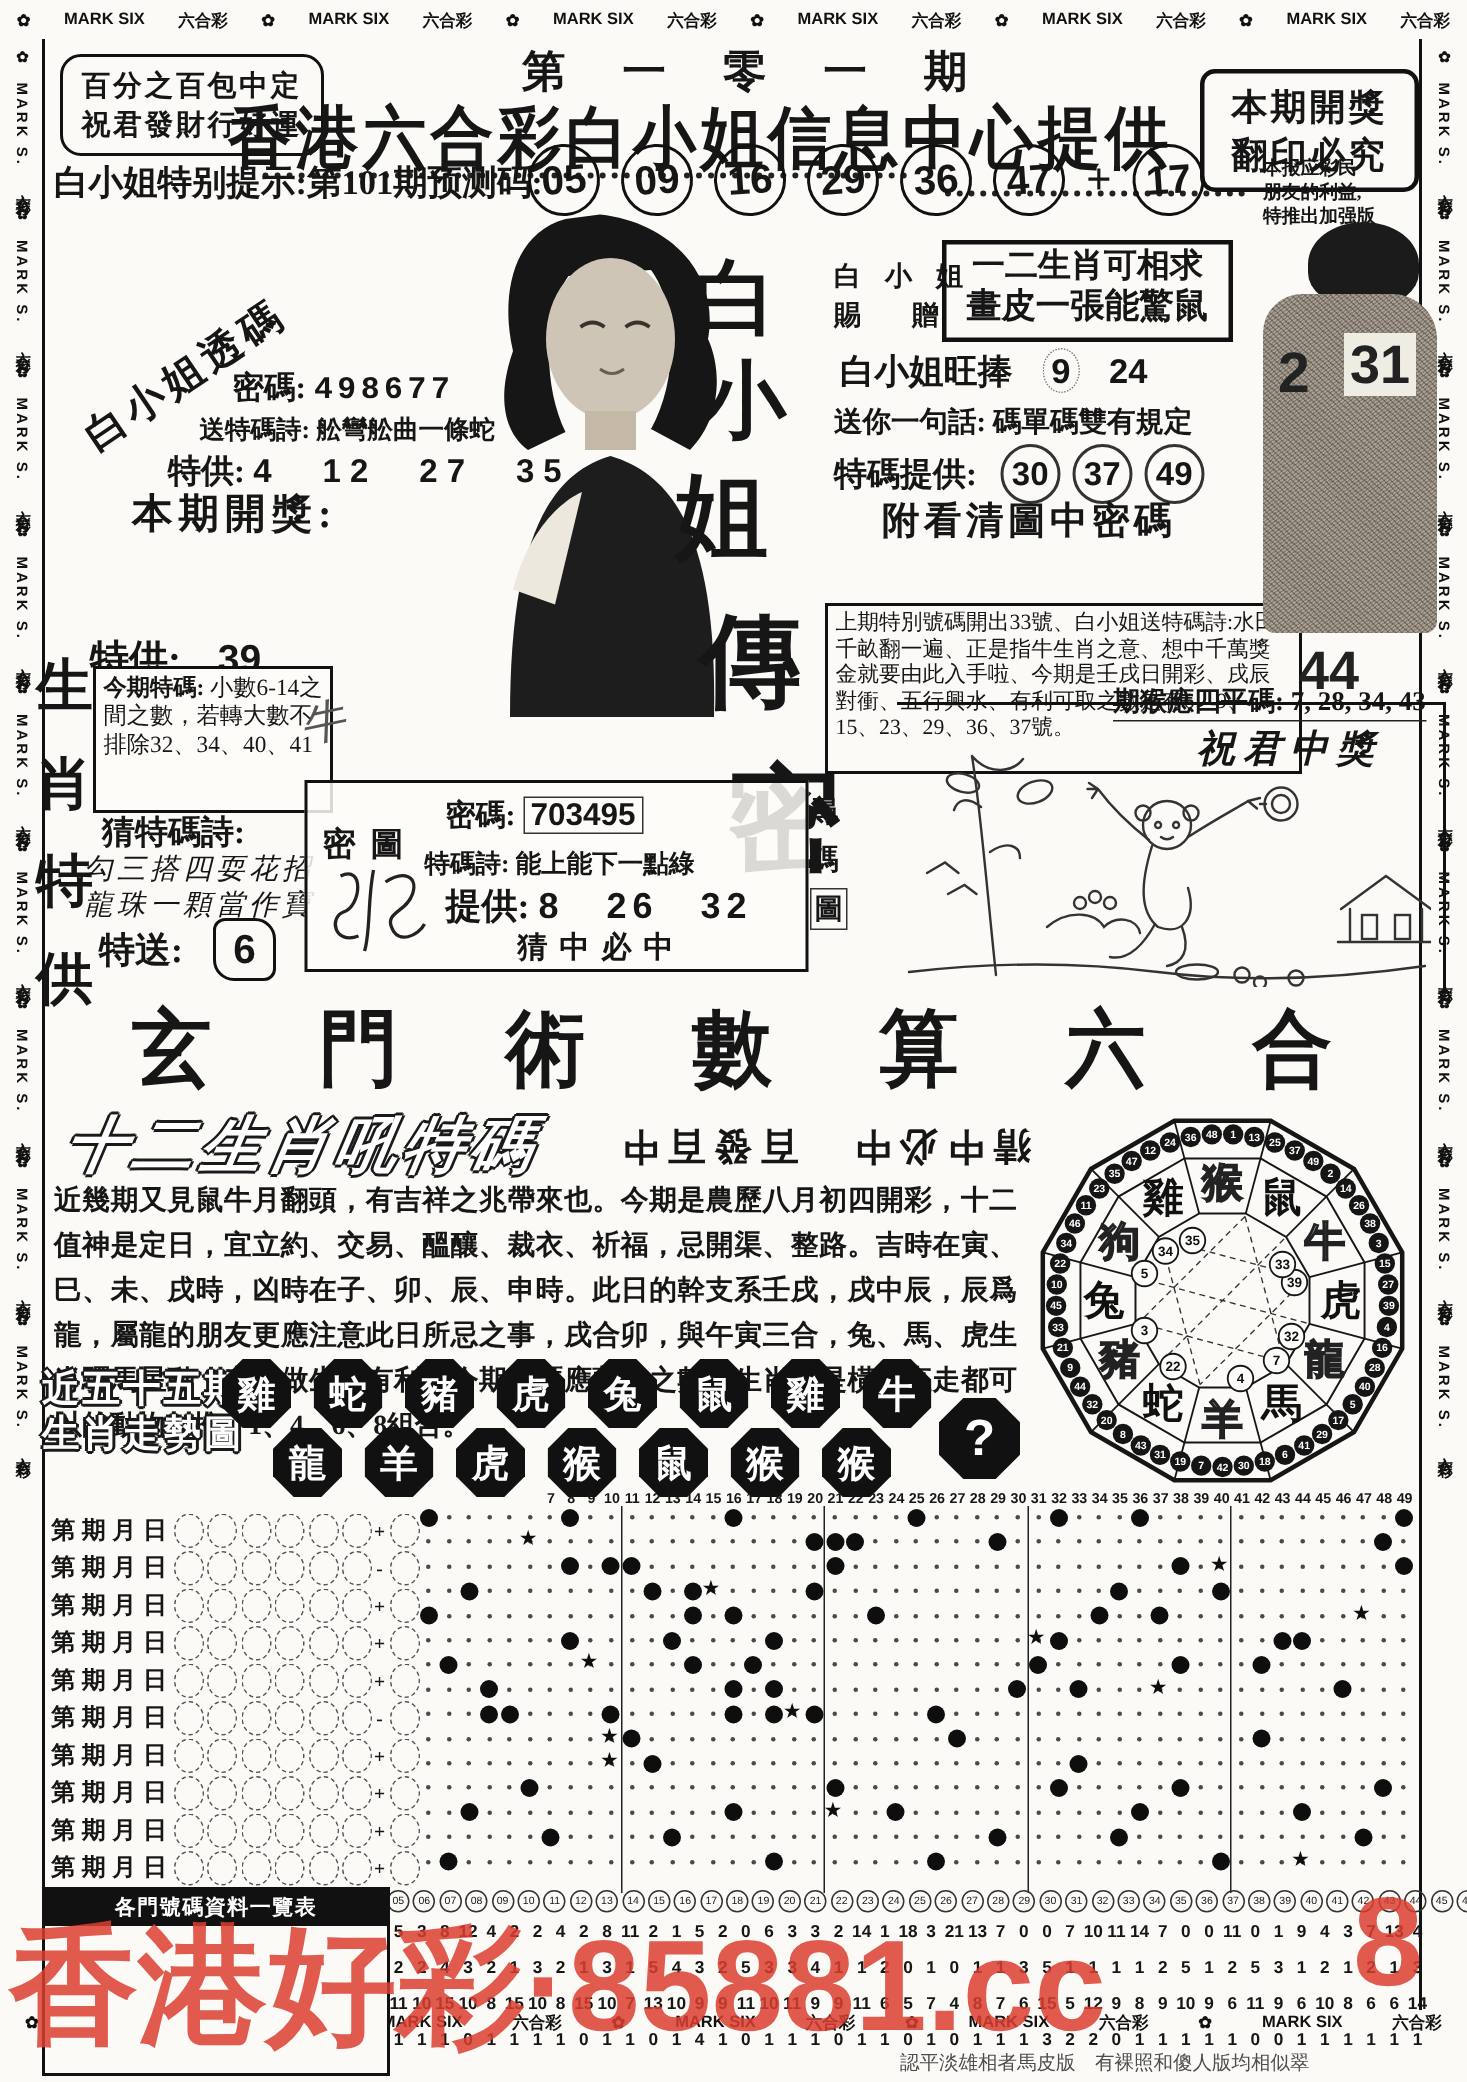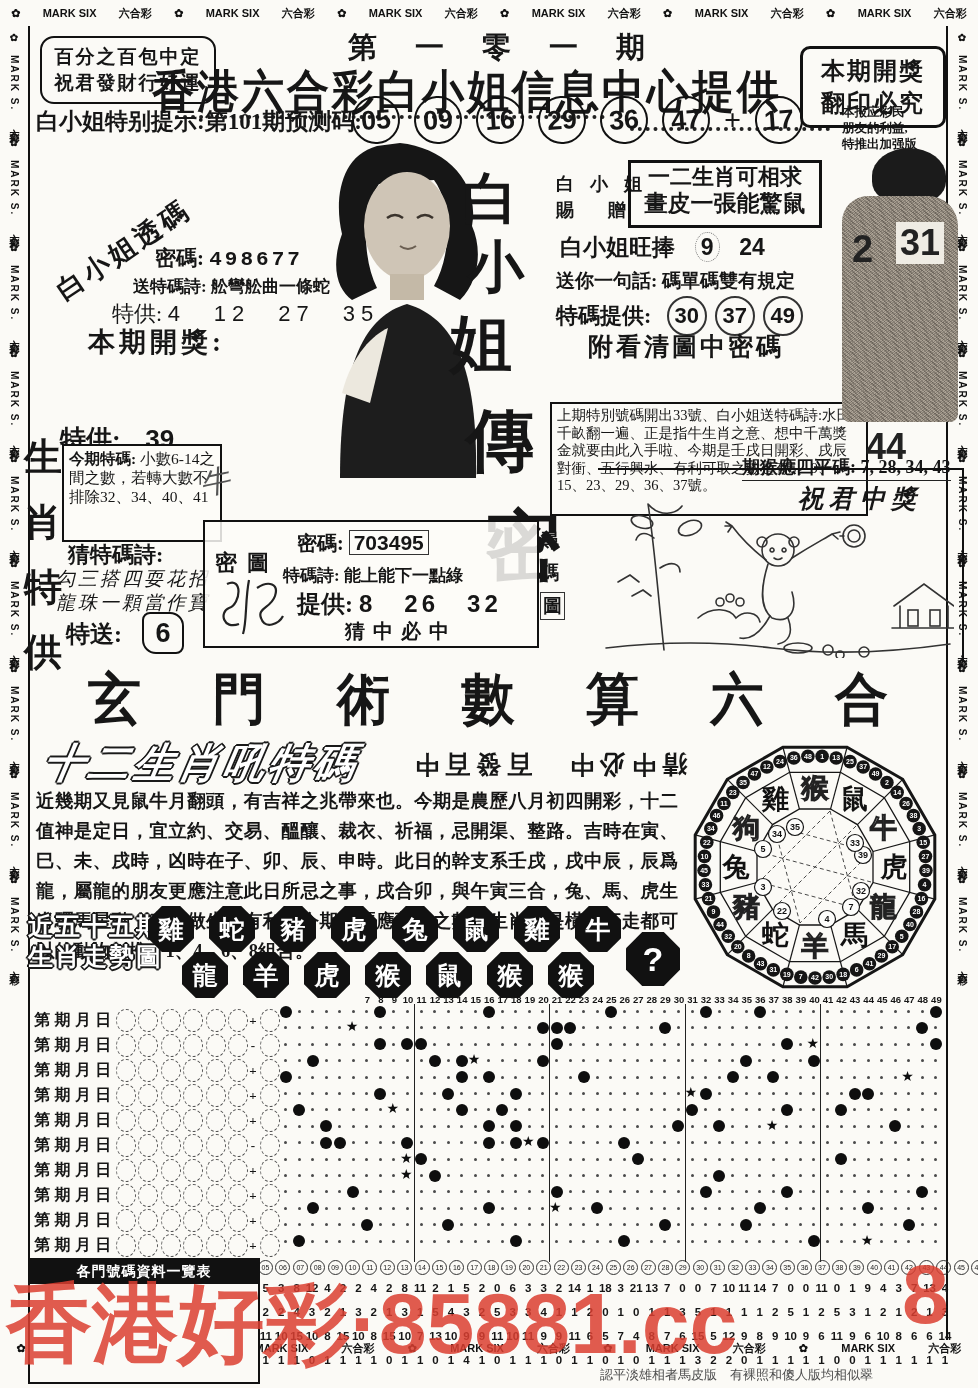--- a/index.html
+++ b/index.html
@@ -238,21 +238,21 @@
 
   <div class="abs" id="diag" style="left:46px;top:232px;font-size:27px;font-weight:700;transform:rotate(-34deg);letter-spacing:4px;">白小姐透碼</div>
   <div class="abs" style="left:155px;top:244px;font-size:21px;font-weight:700;">
     <span>密碼:</span>
     <span class="mono" style="letter-spacing:3px;">498677</span>
   </div>
   <div class="abs" style="left:133px;top:275px;font-size:17px;font-weight:700;">
     <span>送特碼詩:</span>
     <span>舩彎舩曲一條蛇</span>
   </div>
-  <div class="abs" style="left:112px;top:299px;font-size:22px;font-weight:400;">
+  <div class="abs" style="left:112px;top:299px;font-size:22px;font-weight:700;">
     <span>特供:</span>
     <span class="sans" style="letter-spacing:6px;">4　12　27　35</span>
   </div>
   <div class="abs bb" style="left:88px;top:324px;font-size:27px;letter-spacing:4px;">本期開獎:</div>
   <div class="abs" style="left:60px;top:422px;font-size:26px;font-weight:700;">
     <span>特供:</span>
     <span class="sans" style="margin-left:18px;">39</span>
   </div>
   <div class="abs vertchars" id="vert-shengxiao" style="left:24px;top:432px;">
       <div>生</div>

